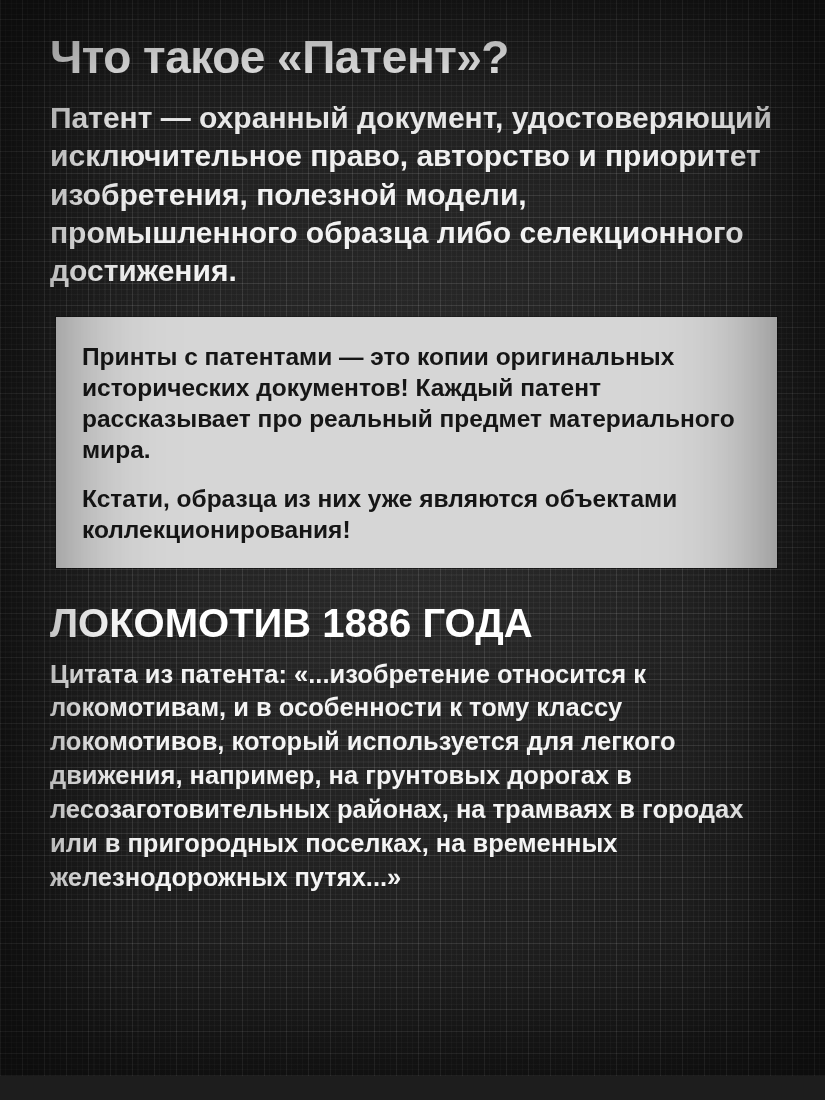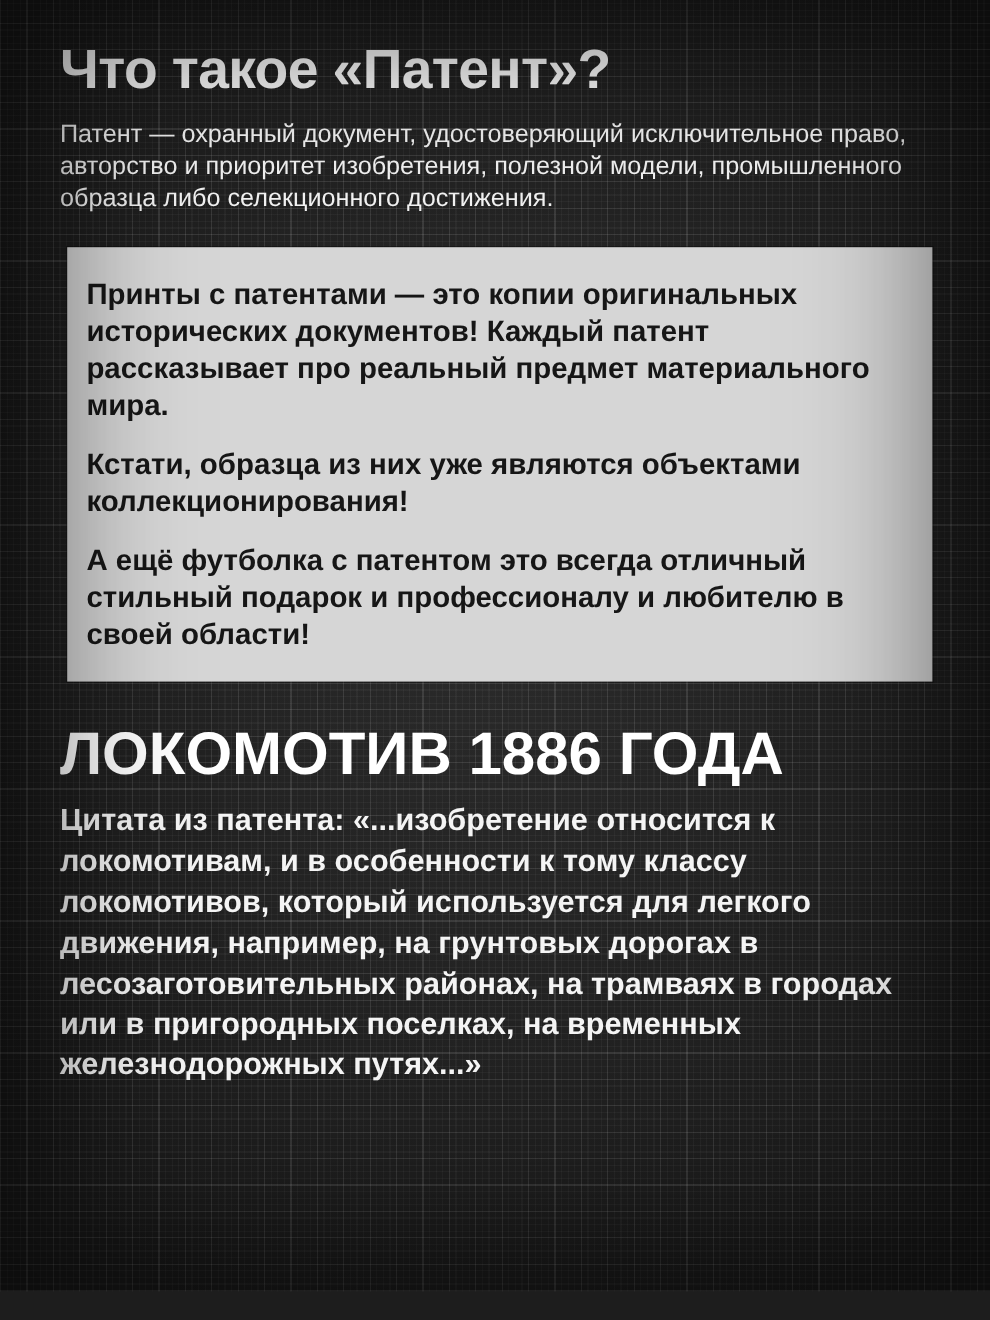--- a/index.html
+++ b/index.html
@@ -36,46 +36,46 @@
   h1.title {
     margin: 0 0 18px 0;
     font-size: 46px;
     line-height: 1.02;
     font-weight: 700;
     color: #ffffff;
     letter-spacing: -0.5px;
   }
   .intro {
     margin: 0 0 26px 0;
-    font-size: 21px;
+    font-size: 30px;
     line-height: 1.28;
-    font-weight: 400;
+    font-weight: 700;
     color: #f2f2f2;
     max-width: 740px;
   }
   .callout {
     background: #d6d6d6;
     color: #1a1a1a;
     margin: 0 2px 0 6px;
-    padding: 24px 26px 22px 16px;
+    padding: 24px 26px 22px 26px;
     box-shadow: 0 0 0 1px rgba(0,0,0,0.35);
   }
   .callout p {
     margin: 0 0 18px 0;
     font-size: 24.5px;
     line-height: 1.27;
     font-weight: 700;
     color: #161616;
   }
   .callout p:last-child {
     margin-bottom: 0;
   }
   h2.section-title {
     margin: 34px 0 14px 0;
-    font-size: 50px;
+    font-size: 40px;
     line-height: 1.05;
     font-weight: 700;
     color: #ffffff;
     letter-spacing: 0px;
   }
   .quote {
     margin: 0;
     font-size: 25.5px;
     line-height: 1.33;
     font-weight: 700;
@@ -88,21 +88,20 @@
 
 <div class="page">
 
   <h1 class="title">Что такое «Патент»?</h1>
 
   <p class="intro">Патент — охранный документ, удостоверяющий исключительное право, авторство и приоритет изобретения, полезной модели, промышленного образца либо селекционного достижения.</p>
 
   <div class="callout">
     <p>Принты с патентами — это копии оригинальных исторических документов! Каждый патент рассказывает про реальный предмет материального мира.</p>
     <p>Кстати, образца из них уже являются объектами коллекционирования!</p>
-    <p>А ещё футболка с патентом это всегда отличный стильный подарок и профессионалу и любителю в своей области!</p>
   </div>
 
   <h2 class="section-title">ЛОКОМОТИВ 1886 ГОДА</h2>
 
   <p class="quote">Цитата из патента: «...изобретение относится к локомотивам, и в особенности к тому классу локомотивов, который используется для легкого движения, например, на грунтовых дорогах в лесозаготовительных районах, на трамваях в городах или в пригородных поселках, на временных железнодорожных путях...»</p>
 
   <div class="vignette"></div>
 </div>
 
 </body></html>

